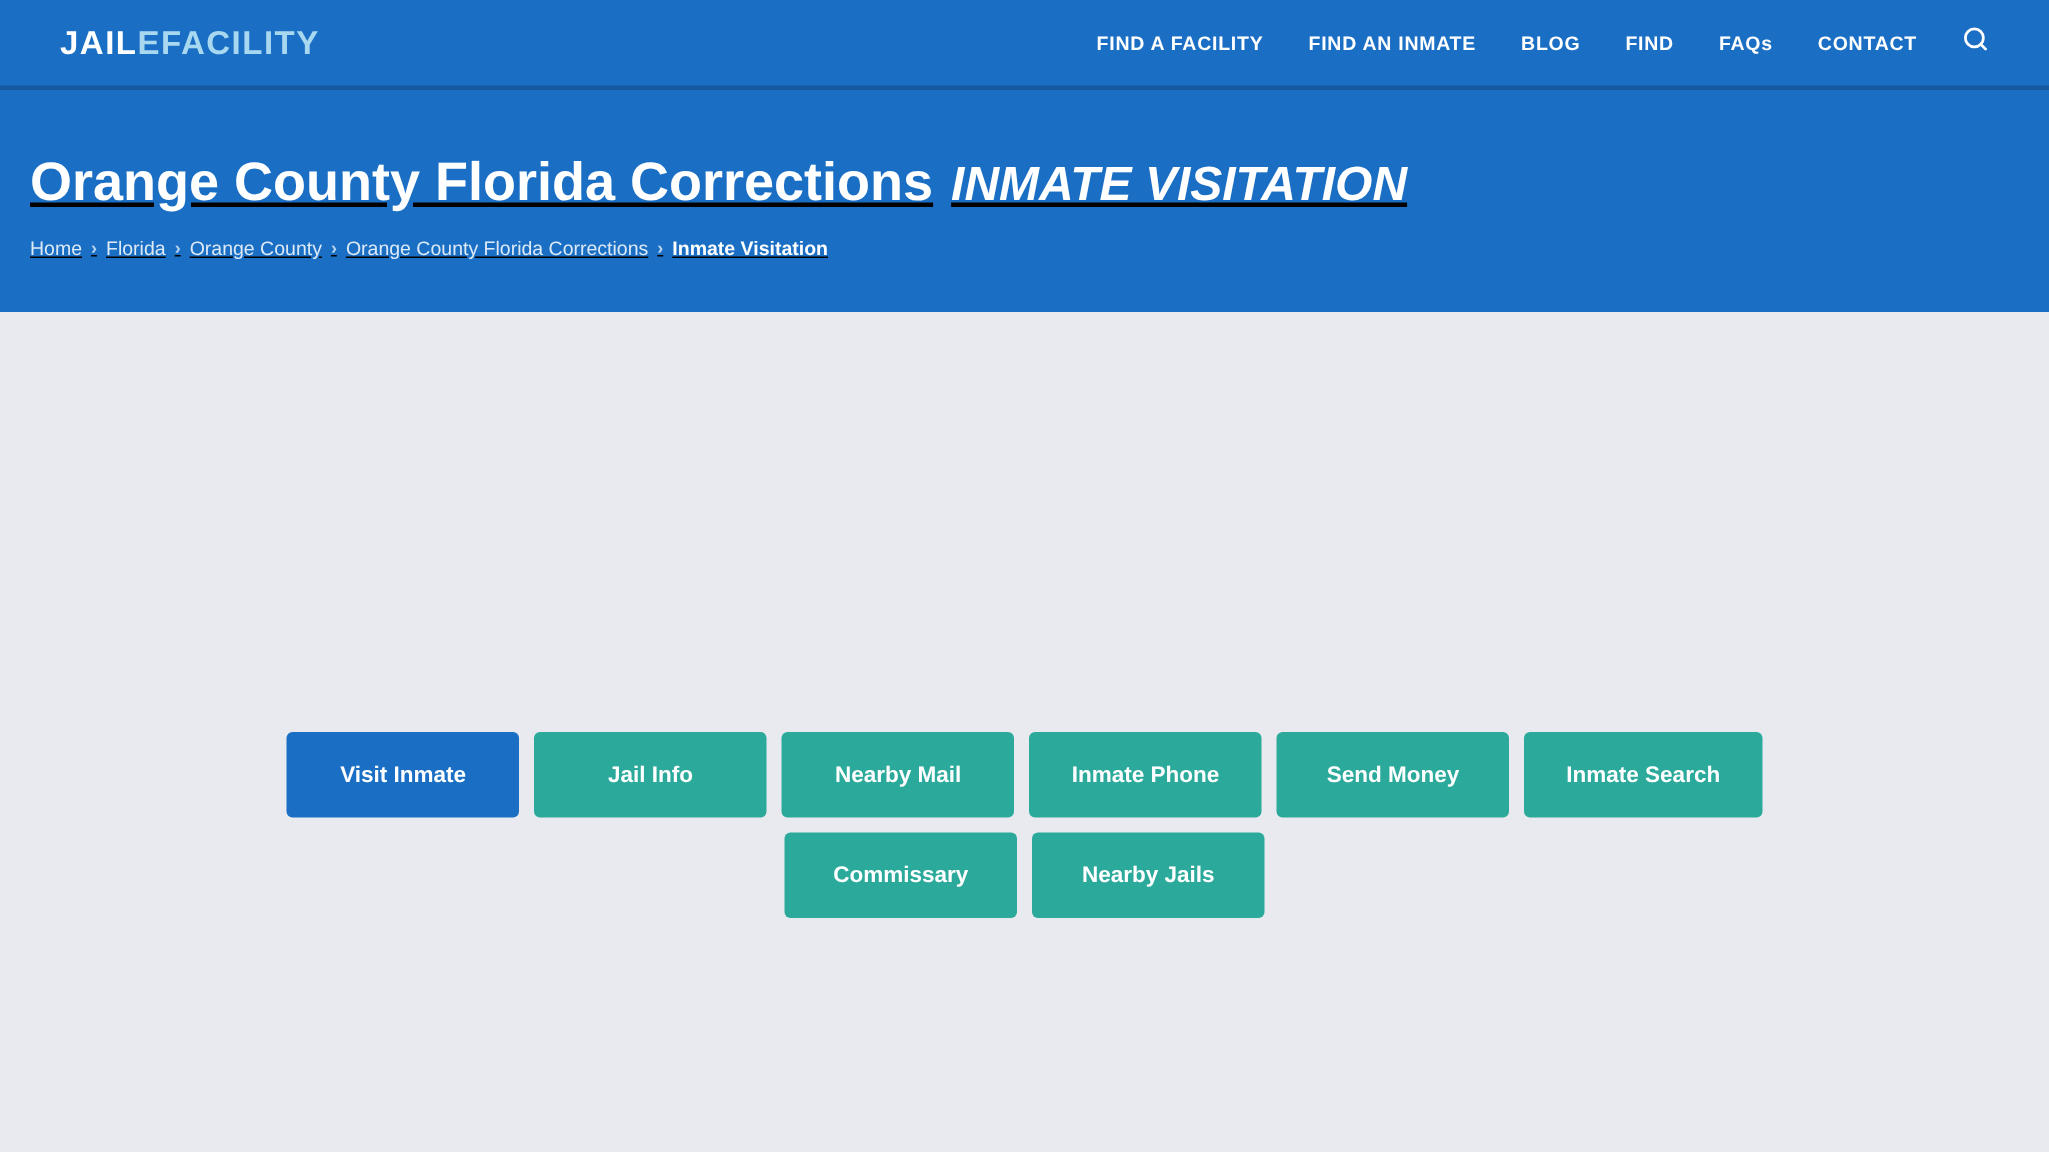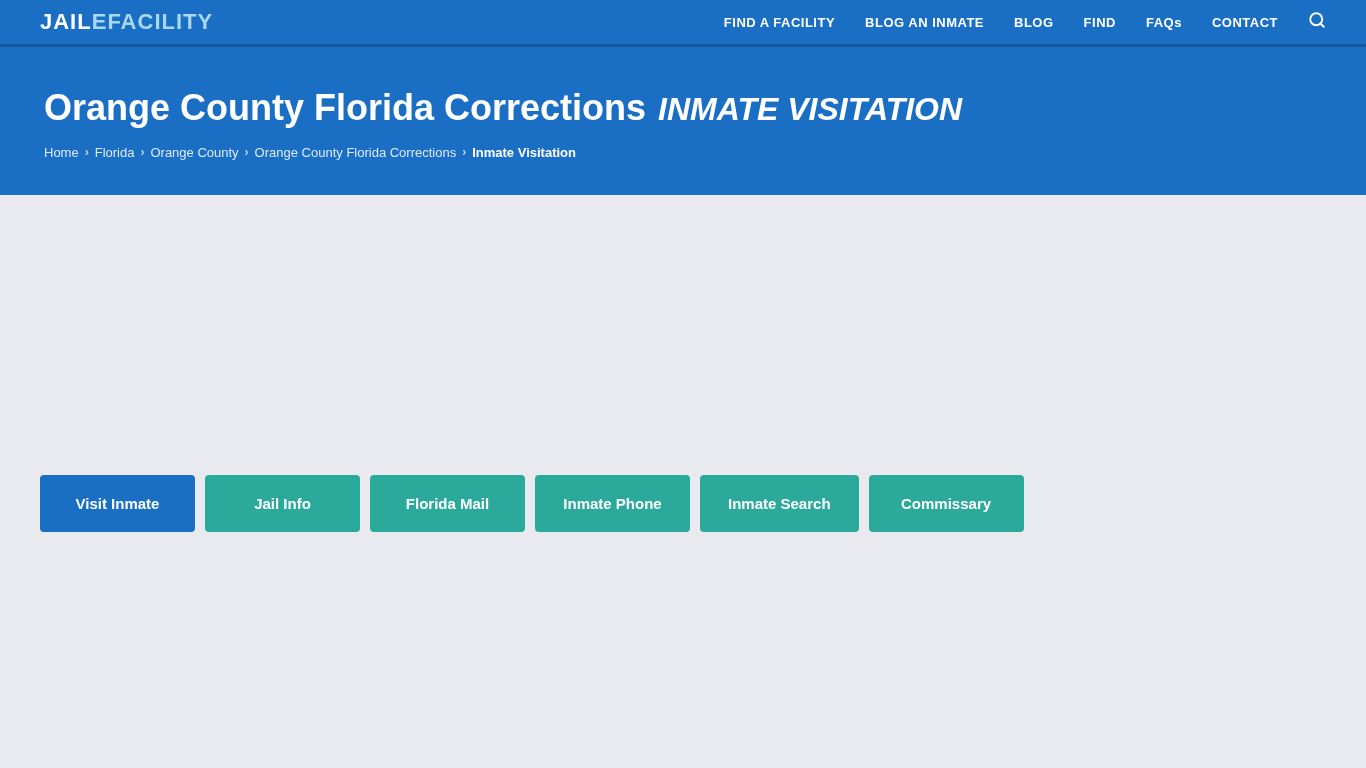--- a/index.html
+++ b/index.html
@@ -12,21 +12,21 @@
       font-family: 'Arial', sans-serif;
       background-color: #e8eaf0;
       min-height: 768px;
       width: 1366px;
     }
 
     
     .header {
       background-color: #1a6fc4;
       padding: 0 40px;
-      height: 47px;
+      height: 60px;
       display: flex;
       align-items: center;
       justify-content: space-between;
       border-bottom: 3px solid #1558a0;
     }
 
     .logo {
       display: flex;
       align-items: center;
       gap: 0;
@@ -65,21 +65,22 @@
       color: white;
       font-size: 16px;
       cursor: pointer;
       background: none;
       border: none;
     }
 
     
     .hero {
       background-color: #1a6fc4;
-      padding: 40px 40px 35px 44px;
+      padding: 40px 40px 35px 20px;
+      text-decoration: underline;
     }
 
     .hero-title {
       color: white;
       font-size: 36px;
       font-weight: 800;
       margin-bottom: 16px;
       display: flex;
       align-items: baseline;
       gap: 12px;
@@ -125,20 +126,21 @@
     
     .main-content {
       background-color: #e8eaf0;
       padding: 60px 40px 60px 40px;
       min-height: 500px;
     }
 
     
     .buttons-section {
       display: flex;
+      flex-direction: column;
       align-items: center;
       gap: 10px;
       margin-top: 220px;
     }
 
     .buttons-row {
       display: flex;
       gap: 10px;
       justify-content: center;
       flex-wrap: nowrap;
@@ -171,21 +173,21 @@
 <header class="header">
   <div class="logo">
     <span class="logo-jail">JAIL</span>
     <span class="logo-exchange">
       <span>E</span><span>FACILITY</span>
     </span>
   </div>
   <nav class="nav">
 
   <a class="nav-item">FIND A FACILITY</a>
-      <a class="nav-item">BLOG AN INMATE</a>
+      <a class="nav-item">FIND AN INMATE</a>
       <a class="nav-item">BLOG</a>
       <a class="nav-item">FIND</a>
       <a class="nav-item">FAQs</a>
       <a class="nav-item">CONTACT</a>
       <button class="search-icon-btn"><svg width="18" height="18" viewBox="0 0 24 24" fill="none" stroke="white" stroke-width="2.5" stroke-linecap="round" stroke-linejoin="round">
           <circle cx="11" cy="11" r="8"></circle>
           <line x1="21" y1="21" x2="16.65" y2="16.65"></line>
         </svg></button>
     </nav>
 </header>
@@ -208,22 +210,24 @@
       <a class="breadcrumb-item active">Inmate Visitation</a>
     </nav>
 </section>
 
 <main class="main-content">
   <div class="buttons-section">
     <div class="buttons-row">
 
     <button class="btn-nav btn-active">Visit Inmate</button>
         <button class="btn-nav btn-teal">Jail Info</button>
-        <button class="btn-nav btn-teal">Florida Mail</button>
+        <button class="btn-nav btn-teal">Nearby Mail</button>
         <button class="btn-nav btn-teal">Inmate Phone</button>
+        <button class="btn-nav btn-teal">Send Money</button>
         <button class="btn-nav btn-teal">Inmate Search</button>
       </div>
     <div class="buttons-row">
 
         <button class="btn-nav btn-teal">Commissary</button>
+        <button class="btn-nav btn-teal">Nearby Jails</button>
       </div>
   </div>
 </main>
 
 </body></html>

